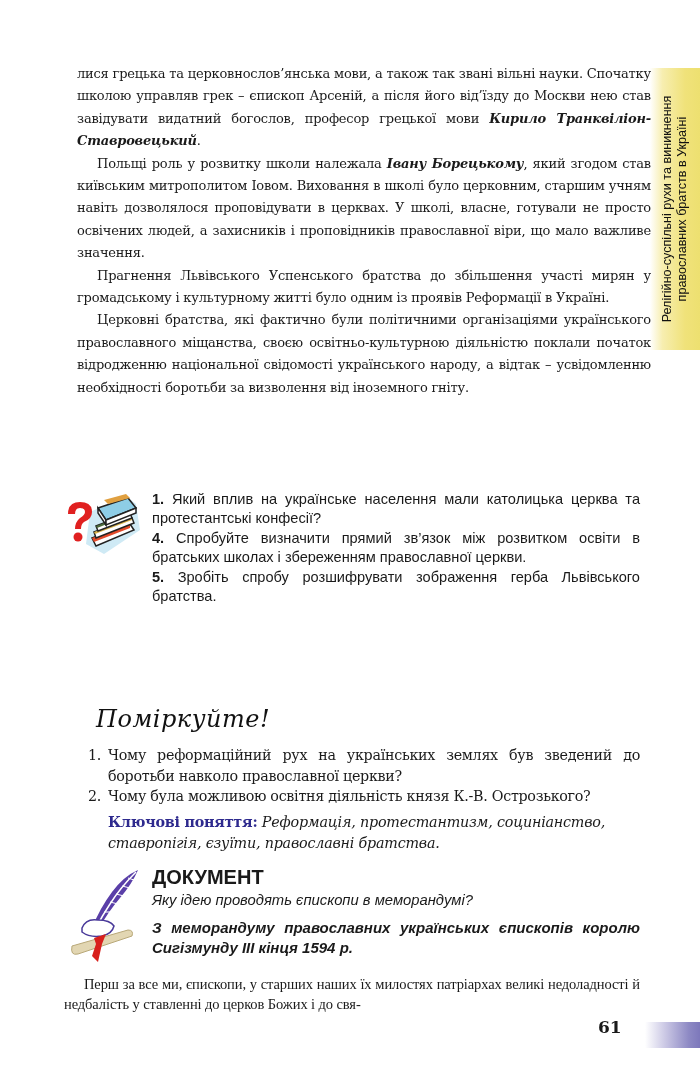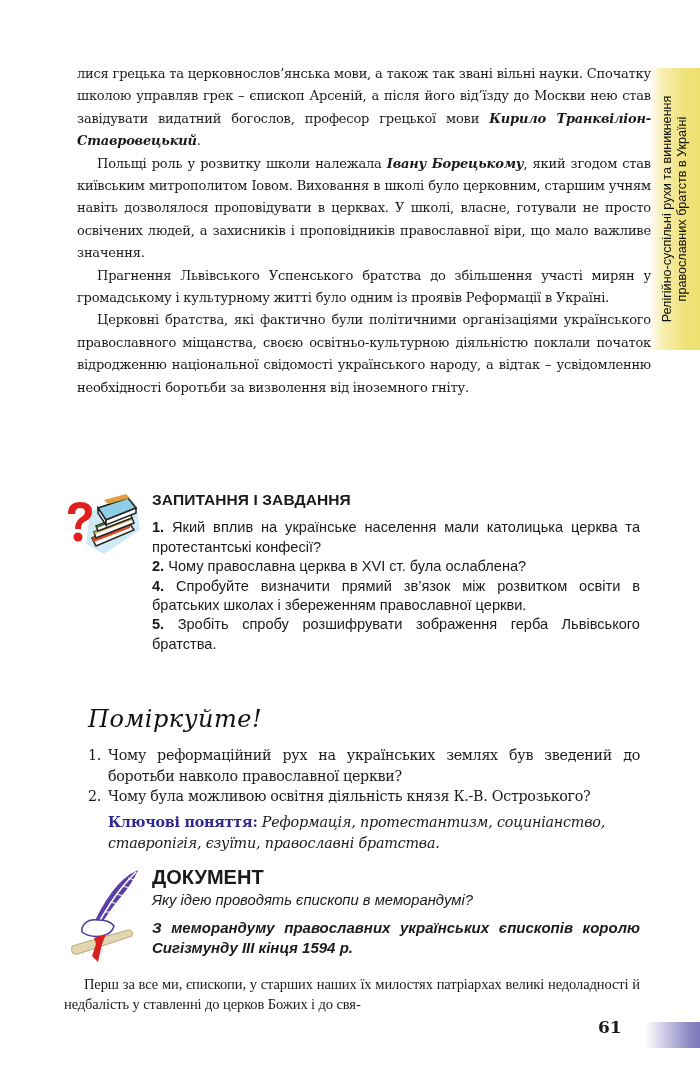--- a/index.html
+++ b/index.html
@@ -36,21 +36,21 @@
     position: absolute; left: 152px; top: 490px; width: 488px;
     font-family: "Liberation Sans", "DejaVu Sans", sans-serif;
     font-size: 14.6px; line-height: 19.4px; color: #1a1a1a;
   }
   .questions h2 { font-size: 15.5px; font-weight: bold; margin-bottom: 9px; letter-spacing: 0.1px; }
   .questions .item { text-align: justify; }
   .questions .num { font-weight: bold; }
 
   
   .think-title {
-    position: absolute; left: 88px; top: 705px;
+    position: absolute; left: 96px; top: 705px;
     font-family: "DejaVu Serif", "Liberation Serif", serif;
     font-style: italic; font-size: 24px; letter-spacing: 0.5px; color: #111;
   }
   .think-list {
     position: absolute; left: 88px; top: 745px; width: 552px;
     font-family: "DejaVu Serif", "Liberation Serif", serif;
     font-size: 14.3px; line-height: 20.5px; letter-spacing: -0.3px;
   }
   .think-list .row { display: flex; }
   .think-list .n { width: 20px; flex: none; }
@@ -125,23 +125,21 @@
     <path d="M34 16 L42 28 L42 33 L34 21 Z" fill="#ffffff" stroke="#222" stroke-width="1.5"></path>
     <path d="M42 28 L72 16 L72 21 L42 33 Z" fill="#ffffff" stroke="#222" stroke-width="1.5"></path>
     <path d="M40 8 L62 2 L66 6 L44 12 Z" fill="#e0a040"></path>
 
     <path d="M4 22 Q4 10 16 10 Q28 10 28 20 Q28 27 20 30 Q17 32 17 37 L11 37 Q11 30 16 26 Q21 23 21 20 Q21 16 16 16 Q11 16 11 22 Z" fill="#e02020"></path>
     <circle cx="14" cy="45" r="4.5" fill="#e02020"></circle>
   </svg>
 </div>
 
 <div class="questions">
-  <h2>ЗАПИТАННЯ І ЗАВДАННЯ</h2>
   <div class="item"><span class="num">1.</span><span> Який вплив на українське населення мали католицька церква та протестантські конфесії?</span></div>
-  <div class="item"><span class="num">2.</span><span> Чому православна церква в XVI ст. була ослаблена?</span></div>
   <div class="item"><span class="num">4.</span><span> Спробуйте визначити прямий зв’язок між розвитком освіти в братських школах і збереженням православної церкви.</span></div>
   <div class="item"><span class="num">5.</span><span> Зробіть спробу розшифрувати зображення герба Львівського братства.</span></div>
 </div>
 
 <div class="think-title">Поміркуйте!</div>
 <div class="think-list">
   <div class="row">
     <span class="n">1.</span>
     <span class="t">Чому реформаційний рух на українських землях був зведений до боротьби навколо православної церкви?</span>
   </div>

